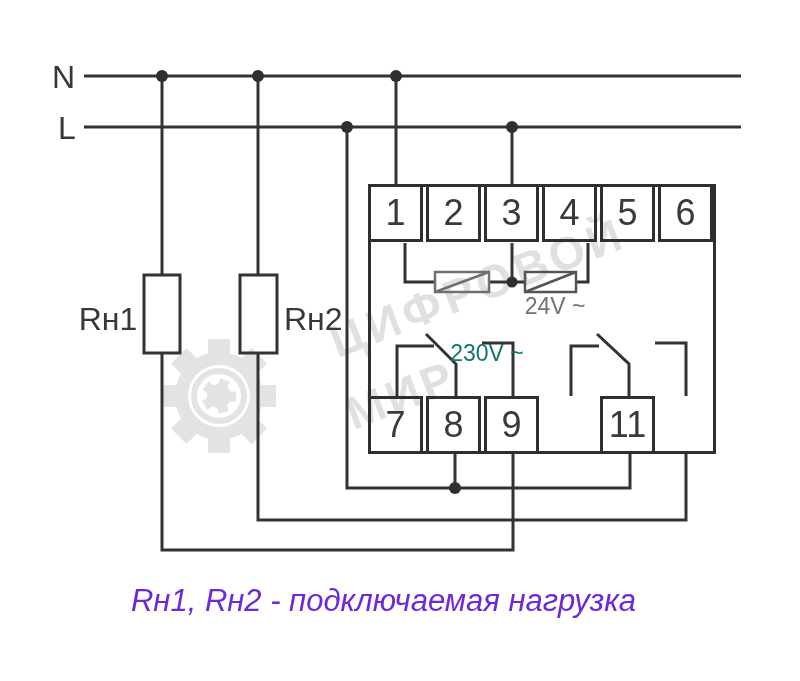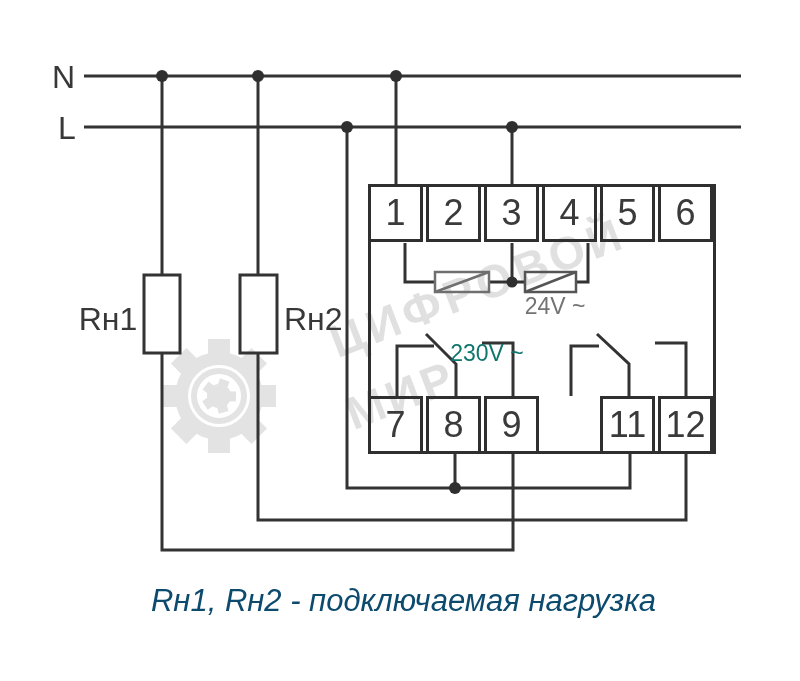--- a/index.html
+++ b/index.html
@@ -26,21 +26,21 @@
   .c24{left:516px;width:78px;color:#737373;}
 
   
   .cell{position:absolute;width:55px;height:58px;border:3px solid #2f2f2f;
         box-sizing:border-box;display:flex;align-items:center;justify-content:center;
         font-size:36px;color:#3a3a3a;z-index:3;background:transparent;}
   .outline{position:absolute;left:368px;top:184px;width:348px;height:270px;
            border:3px solid #2f2f2f;box-sizing:border-box;z-index:2;}
 
   .caption{position:absolute;left:0;top:583px;width:767px;text-align:center;
-           font-size:31px;font-style:italic;color:#0c4a6e;z-index:3;margin-left:20px;}
+           font-size:31px;font-style:italic;color:#6d28d9;z-index:3;}
 </style>
 </head>
 <body>
 
 <div id="stage">
 
   <svg class="gear" width="118" height="126" viewBox="-59 -63 118 126" aria-hidden="true">
     <g fill="#e3e3e3">
       <g>
         <rect x="-11" y="-57" width="22" height="24"></rect>
@@ -149,23 +149,20 @@
     </div>
   <div class="cell" style="left:426px;top:396px">
       <span>8</span>
     </div>
   <div class="cell" style="left:484px;top:396px">
       <span>9</span>
     </div>
   <div class="cell" style="left:600px;top:396px">
       <span>11</span>
     </div>
-  <div class="cell" style="left:658px;top:396px">
-      <span>12</span>
-    </div>
 
   <div class="lbl nl" style="left:52px;top:59px">N</div>
   <div class="lbl nl" style="left:58px;top:110px">L</div>
 
   <div class="lbl loadlbl" style="left:78px;width:60px;text-align:center">Rн1</div>
   <div class="lbl loadlbl" style="left:284px;width:70px">Rн2</div>
 
   <div class="lbl coillbl c230">230V ~</div>
   <div class="lbl coillbl c24">24V ~</div>
 

